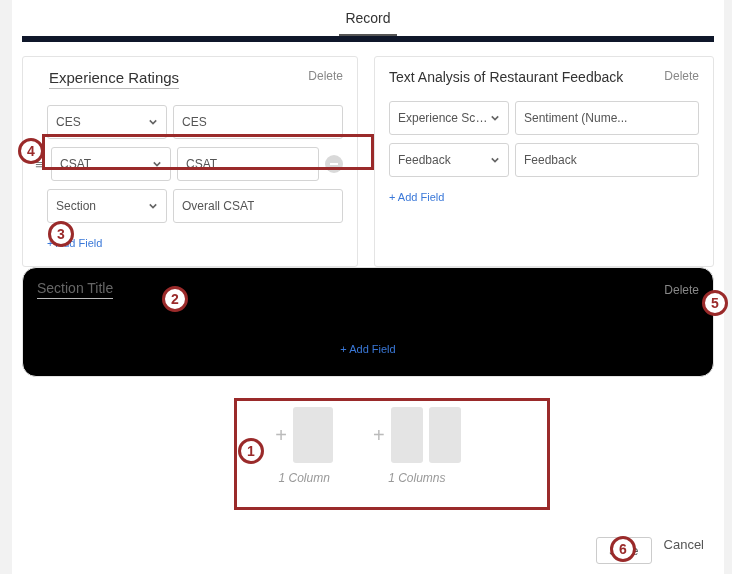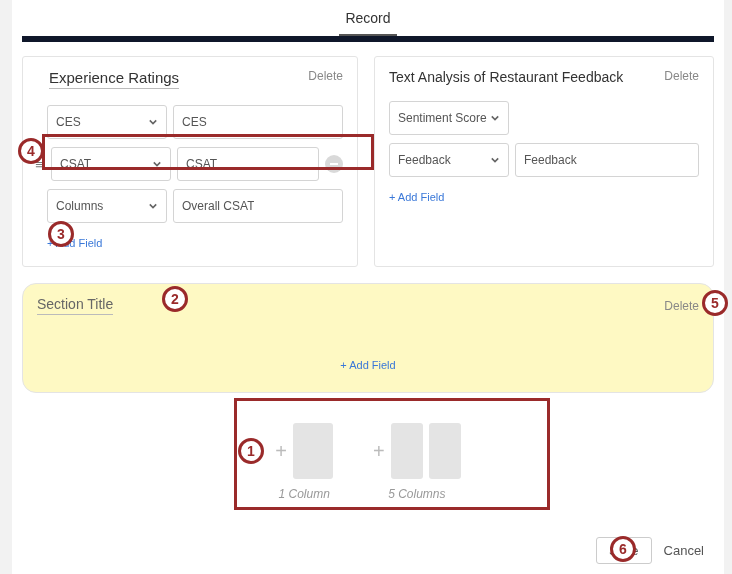--- a/index.html
+++ b/index.html
@@ -142,23 +142,23 @@
   }
   .highlight-box {
     position: absolute;
     border: 3px solid #9a2a2a;
     pointer-events: none;
   }
   
   .section-card {
     border: 1px solid #e4e4e4;
     border-radius: 14px;
-    margin-top: 16px;
+    margin-top: 0;
     padding: 12px 14px 20px 14px;
-    background: #fef9c3;
+    background: #000000;
   }
   .section-header {
     display: flex;
     justify-content: space-between;
     align-items: center;
   }
   .section-title {
     font-size: 14px;
     color: #666;
     border-bottom: 1px solid #bbb;
@@ -207,21 +207,21 @@
     color: #999;
     font-size: 12px;
     font-style: italic;
   }
   
   .footer {
     position: absolute;
     bottom: 10px;
     right: 20px;
     display: flex;
-    align-items: center;
+    align-items: flex-start;
     gap: 12px;
   }
   .btn-save {
     border: 1px solid #ccc;
     border-radius: 3px;
     padding: 5px 12px;
     font-size: 13px;
     color: #555;
     background: #fff;
     cursor: pointer;
@@ -293,21 +293,21 @@
         </div>
         <div class="field-text">
           <span>CSAT</span>
         </div>
         <div class="remove-circle"></div>
       </div>
 
       
       <div class="field-row field-indent">
         <div class="field-select">
-          <span>Columns</span>
+          <span>Section</span>
           <span class="chev">
               <svg viewBox="0 0 10 10">
                 <path d="M1 3 L5 7 L9 3"></path>
               </svg>
             </span>
         </div>
         <div class="field-text">
           <span>Overall CSAT</span>
         </div>
       </div>
@@ -316,26 +316,29 @@
     </div>
 
     <div class="card">
       <div class="card-header card-title-right-wrap">
         <span class="card-title-right">Text Analysis of Restaurant Feedback</span>
         <span class="delete-link">Delete</span>
       </div>
 
       <div class="field-row">
         <div class="field-select">
-          <span style="overflow:hidden;text-overflow:ellipsis;">Sentiment Score</span>
+          <span style="overflow:hidden;text-overflow:ellipsis;">Experience Score</span>
           <span class="chev">
               <svg viewBox="0 0 10 10">
                 <path d="M1 3 L5 7 L9 3"></path>
               </svg>
             </span>
+        </div>
+        <div class="field-text">
+          <span>Sentiment (Nume...</span>
         </div>
       </div>
 
       <div class="field-row">
         <div class="field-select">
           <span>Feedback</span>
           <span class="chev">
               <svg viewBox="0 0 10 10">
                 <path d="M1 3 L5 7 L9 3"></path>
               </svg>
@@ -368,21 +371,21 @@
           <div class="col-block"></div>
         </div>
         <div class="col-label">1 Column</div>
       </div>
       <div class="col-option">
         <div class="col-shapes">
           <span class="plus-icon">+</span>
           <div class="col-block col-block-narrow"></div>
           <div class="col-block col-block-narrow"></div>
         </div>
-        <div class="col-label">5 Columns</div>
+        <div class="col-label">1 Columns</div>
       </div>
     </div>
   </div>
 
   <div class="footer">
     <button class="btn-save">Save</button>
     <span class="btn-cancel">Cancel</span>
   </div>
 
   <div class="highlight-box" style="left:30px; top:134px; width:332px; height:36px;"></div>

